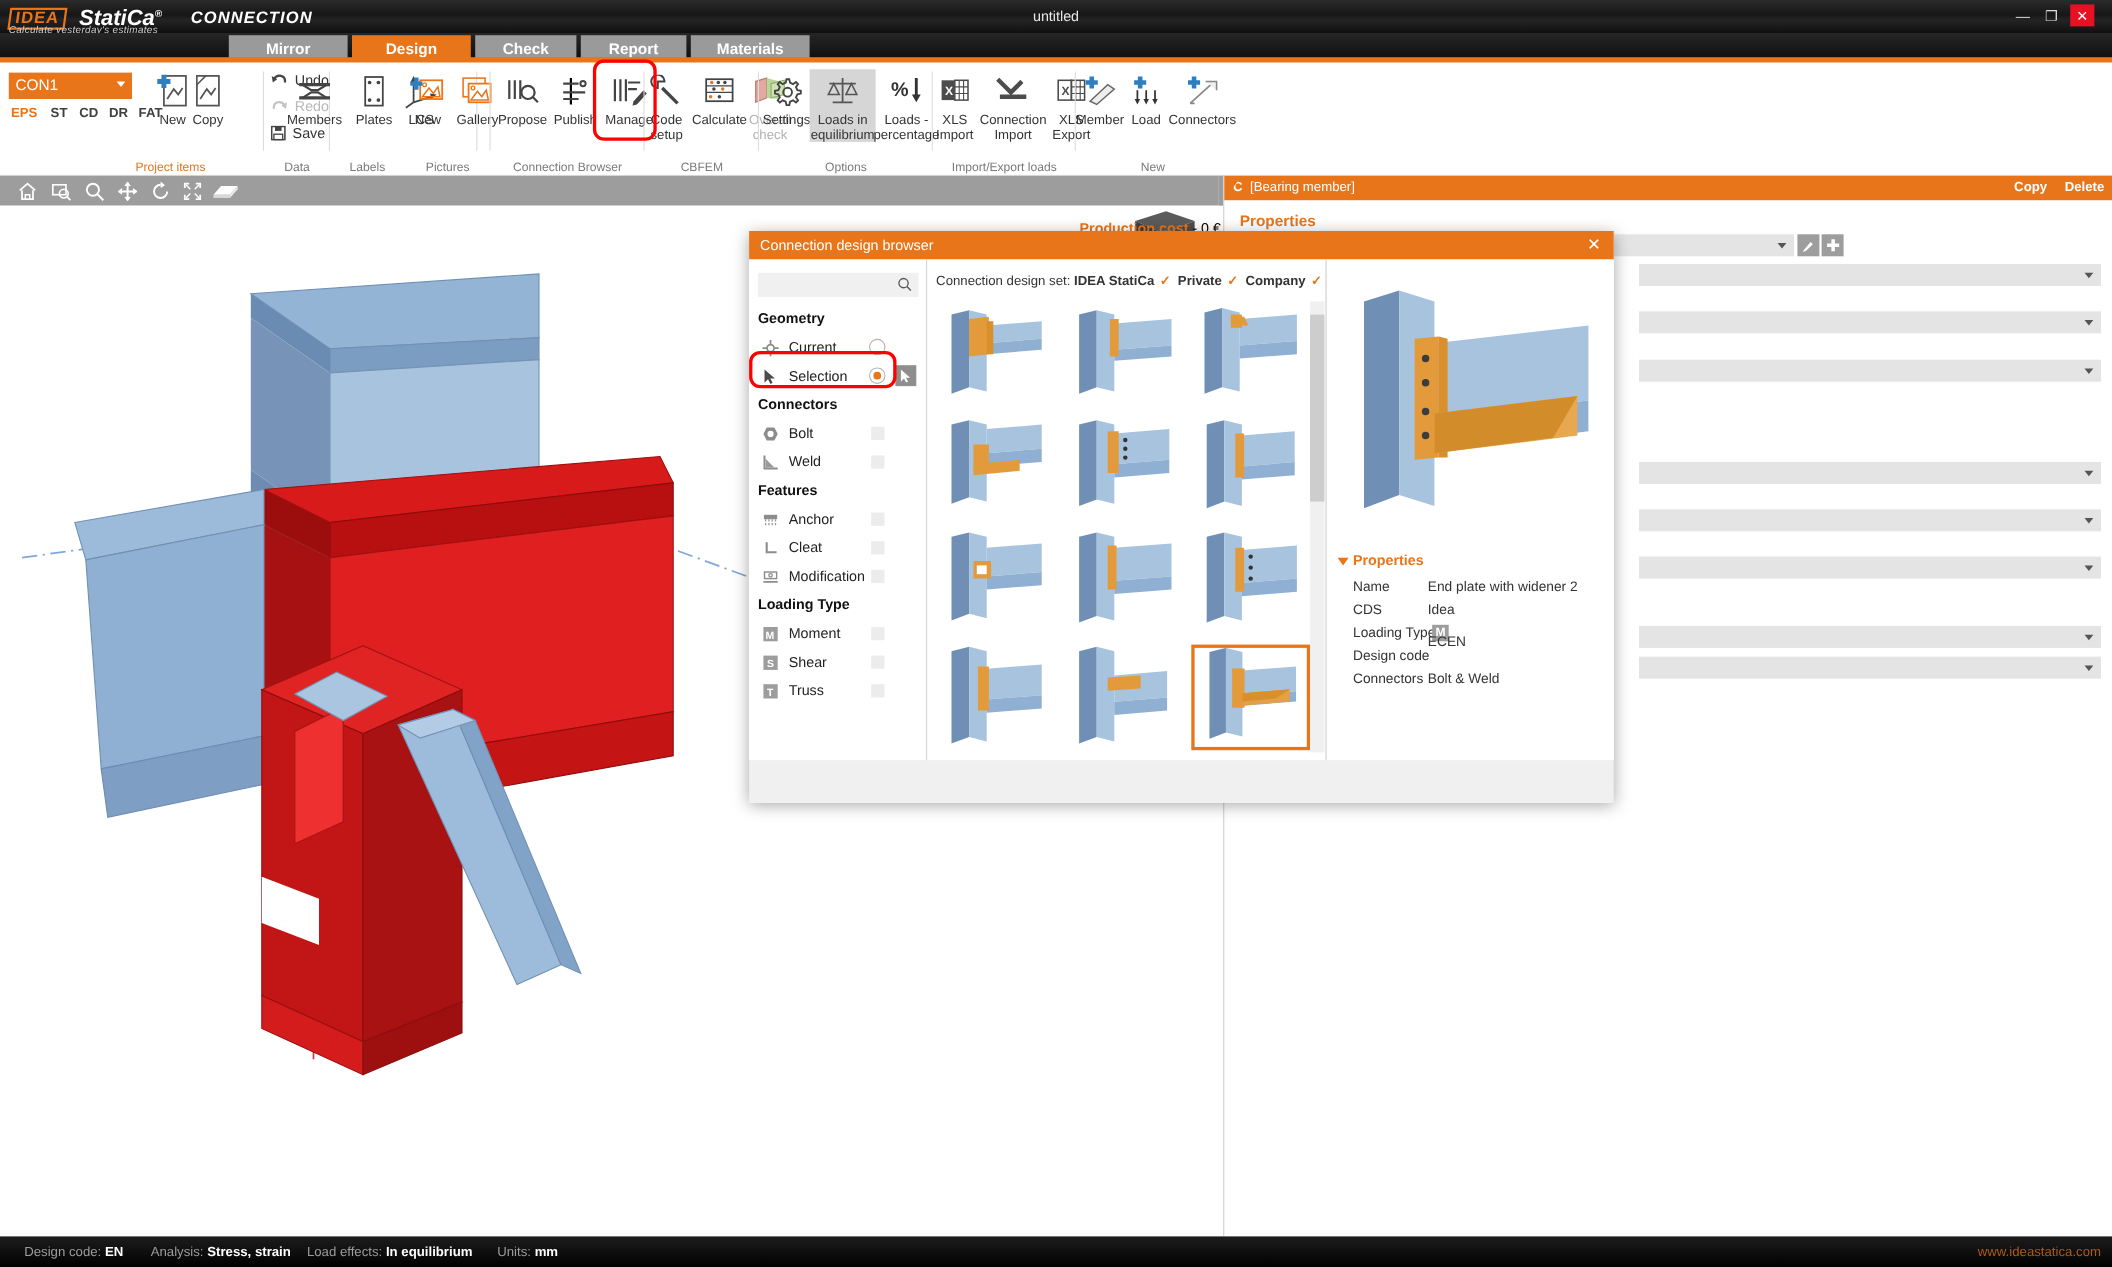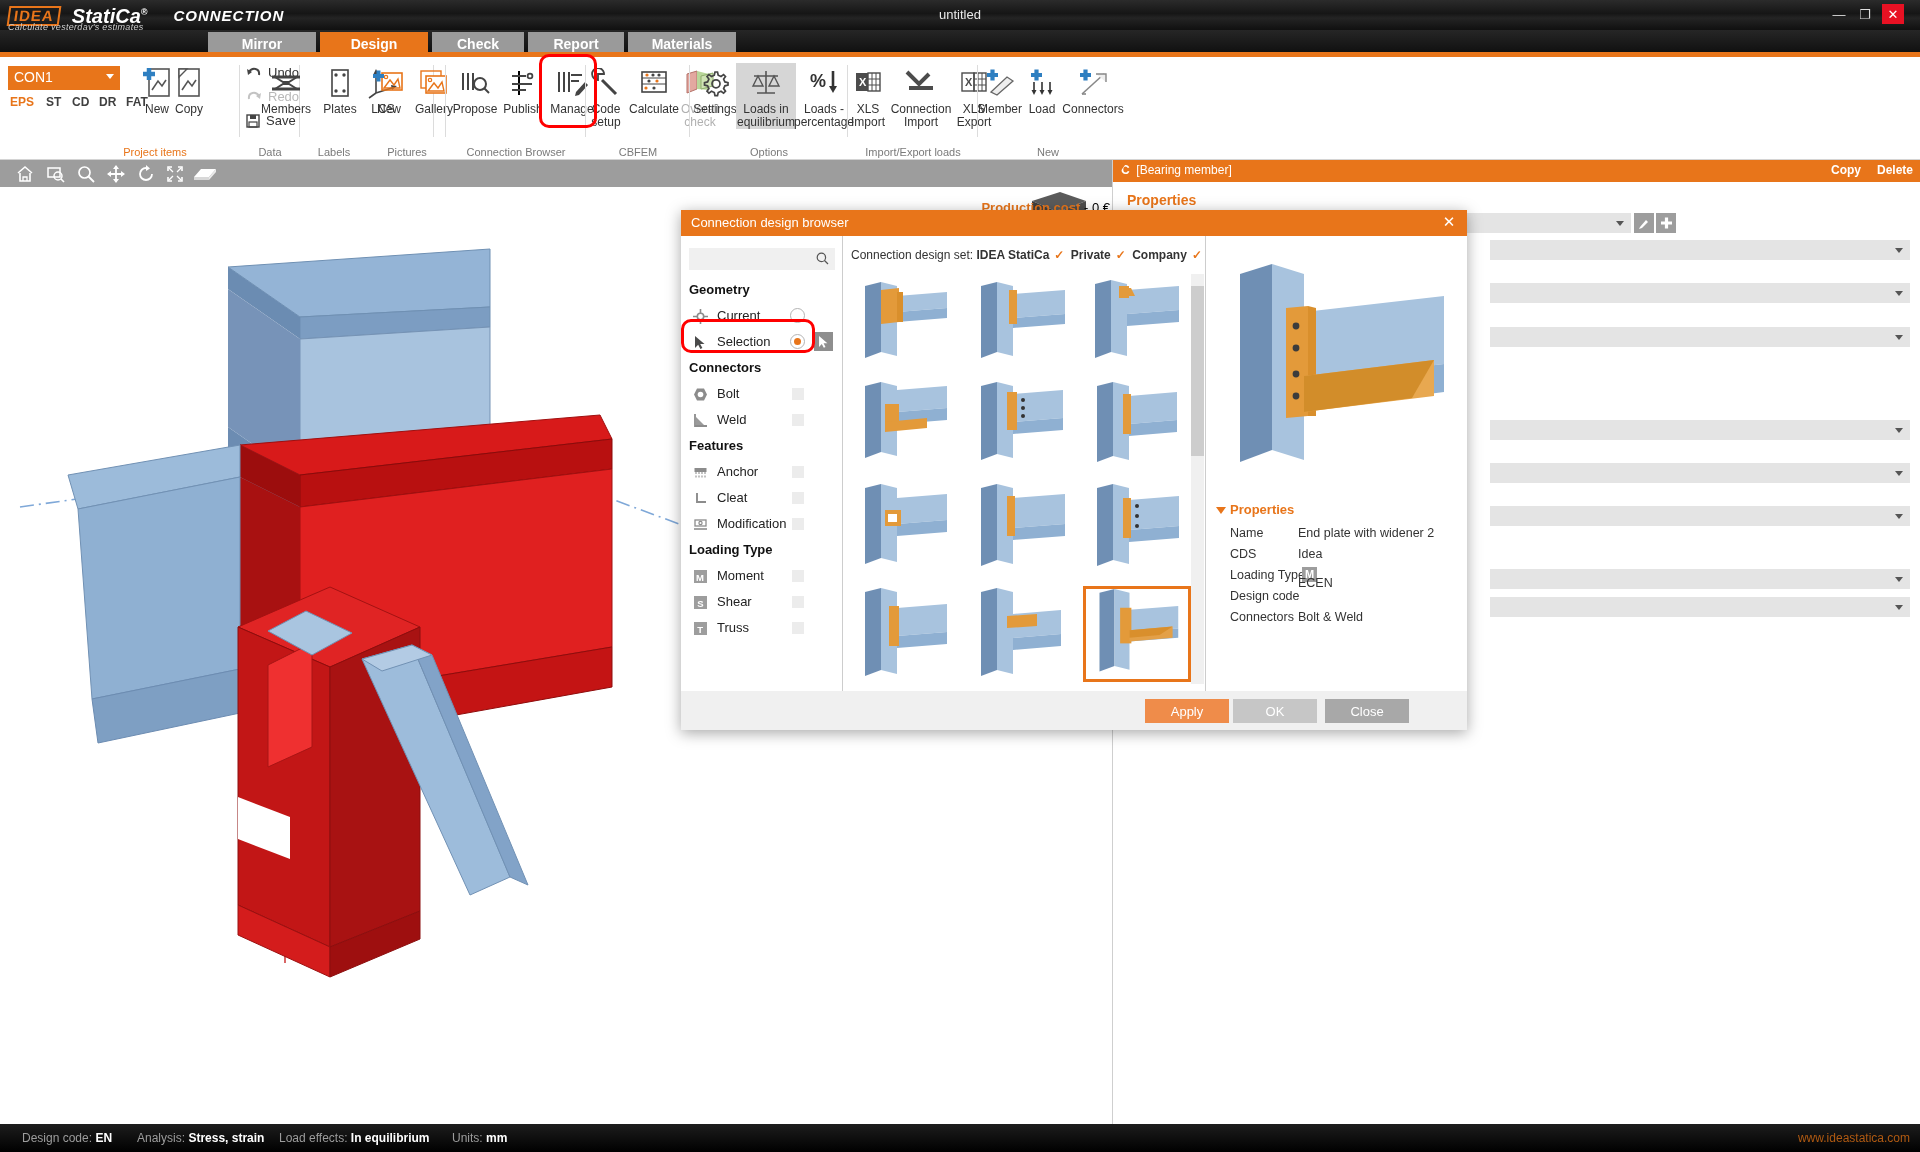--- a/index.html
+++ b/index.html
@@ -977,25 +977,20 @@
       <div class="pvval" style="top:311px">Idea</div>
       <div class="pvrow" style="top:332px">Loading Type</div>
       <div class="pvval" style="top:331px;left:96px"><span class="badge">M</span></div>
       <div class="pvrow" style="top:353px">Design code</div>
       <div class="pvval" style="top:340px">ECEN</div>
       <div class="pvrow" style="top:374px">Connectors</div>
       <div class="pvval" style="top:374px">Bolt &amp; Weld</div>
     </div>
   </div>
 
-  <div id="dlg-foot">
-    <div class="dbtn" id="btn-apply">Apply</div>
-    <div class="dbtn" id="btn-ok">OK</div>
-    <div class="dbtn" id="btn-close">Close</div>
-  </div>
 </div>
 
 <div class="ring" style="left:681px;top:319px;width:134px;height:34px;z-index:61"></div>
 
 <div id="status">
   <div class="st" style="left:22px">
     <span>Design code:</span> <b>EN</b>
   </div>
   <div class="st" style="left:137px">
     <span>Analysis:</span> <b>Stress, strain</b>

